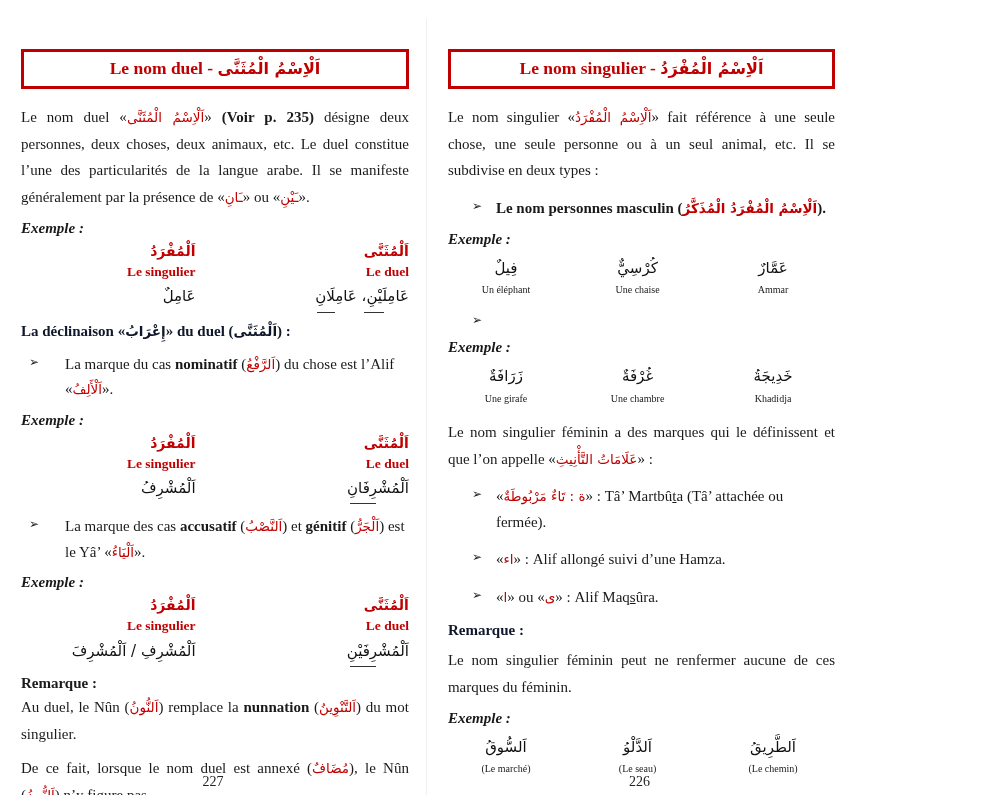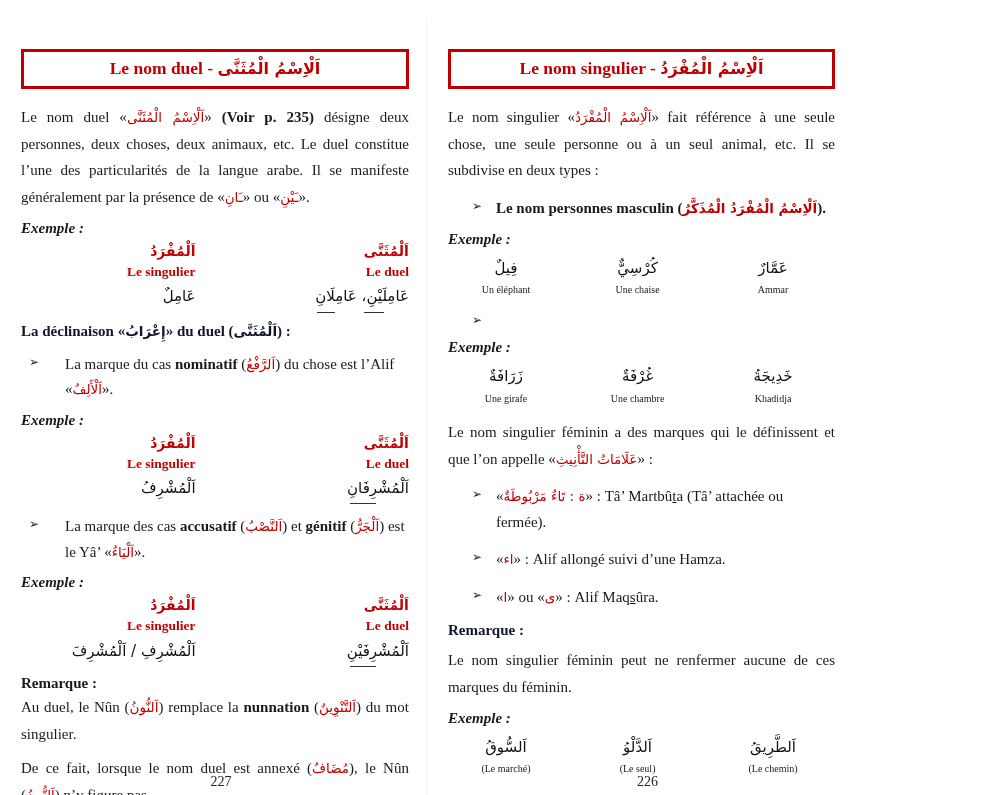--- a/index.html
+++ b/index.html
@@ -60,21 +60,21 @@
   
   .ulend { position:relative; display:inline-block; }
   .ulend::after { content:""; position:absolute; left:5%; bottom:-2px; width:42%; border-bottom:1.4px solid #333; }
   @supports ((-webkit-background-clip: text) or (background-clip: text)) {
     .grad {
       background-image:linear-gradient(90deg,#c00000 var(--r,50%),#1a1a1a var(--r,50%));
       -webkit-background-clip:text; background-clip:text; color:transparent;
     }
   }
 
-  .pagenum { position:absolute; bottom:24px; left:8px; width:100%; text-align:center; font-size:14px; color:#222; }
+  .pagenum { position:absolute; bottom:24px; left:0; width:100%; text-align:center; font-size:14px; color:#222; }
   .u { text-decoration:underline; }
 </style>
 </head>
 <body>
 
 <div class="spread">
 
   <div class="page page-left">
 
     <div class="title-box">
@@ -253,21 +253,21 @@
 
     <div class="exemple it mt10">Exemple :</div>
 
     <div class="ex3col r226">
       <div class="col c1">
         <div class="ar arword">اَلسُّوقُ</div>
         <div class="frlbl">(Le marché)</div>
       </div>
       <div class="col c2">
         <div class="ar arword">اَلدَّلْوُ</div>
-        <div class="frlbl">(Le seul)</div>
+        <div class="frlbl">(Le seau)</div>
       </div>
       <div class="col c3">
         <div class="ar arword">اَلطَّرِيقُ</div>
         <div class="frlbl">(Le chemin)</div>
       </div>
     </div>
 
     <div class="pagenum">226</div>
   </div>
 

